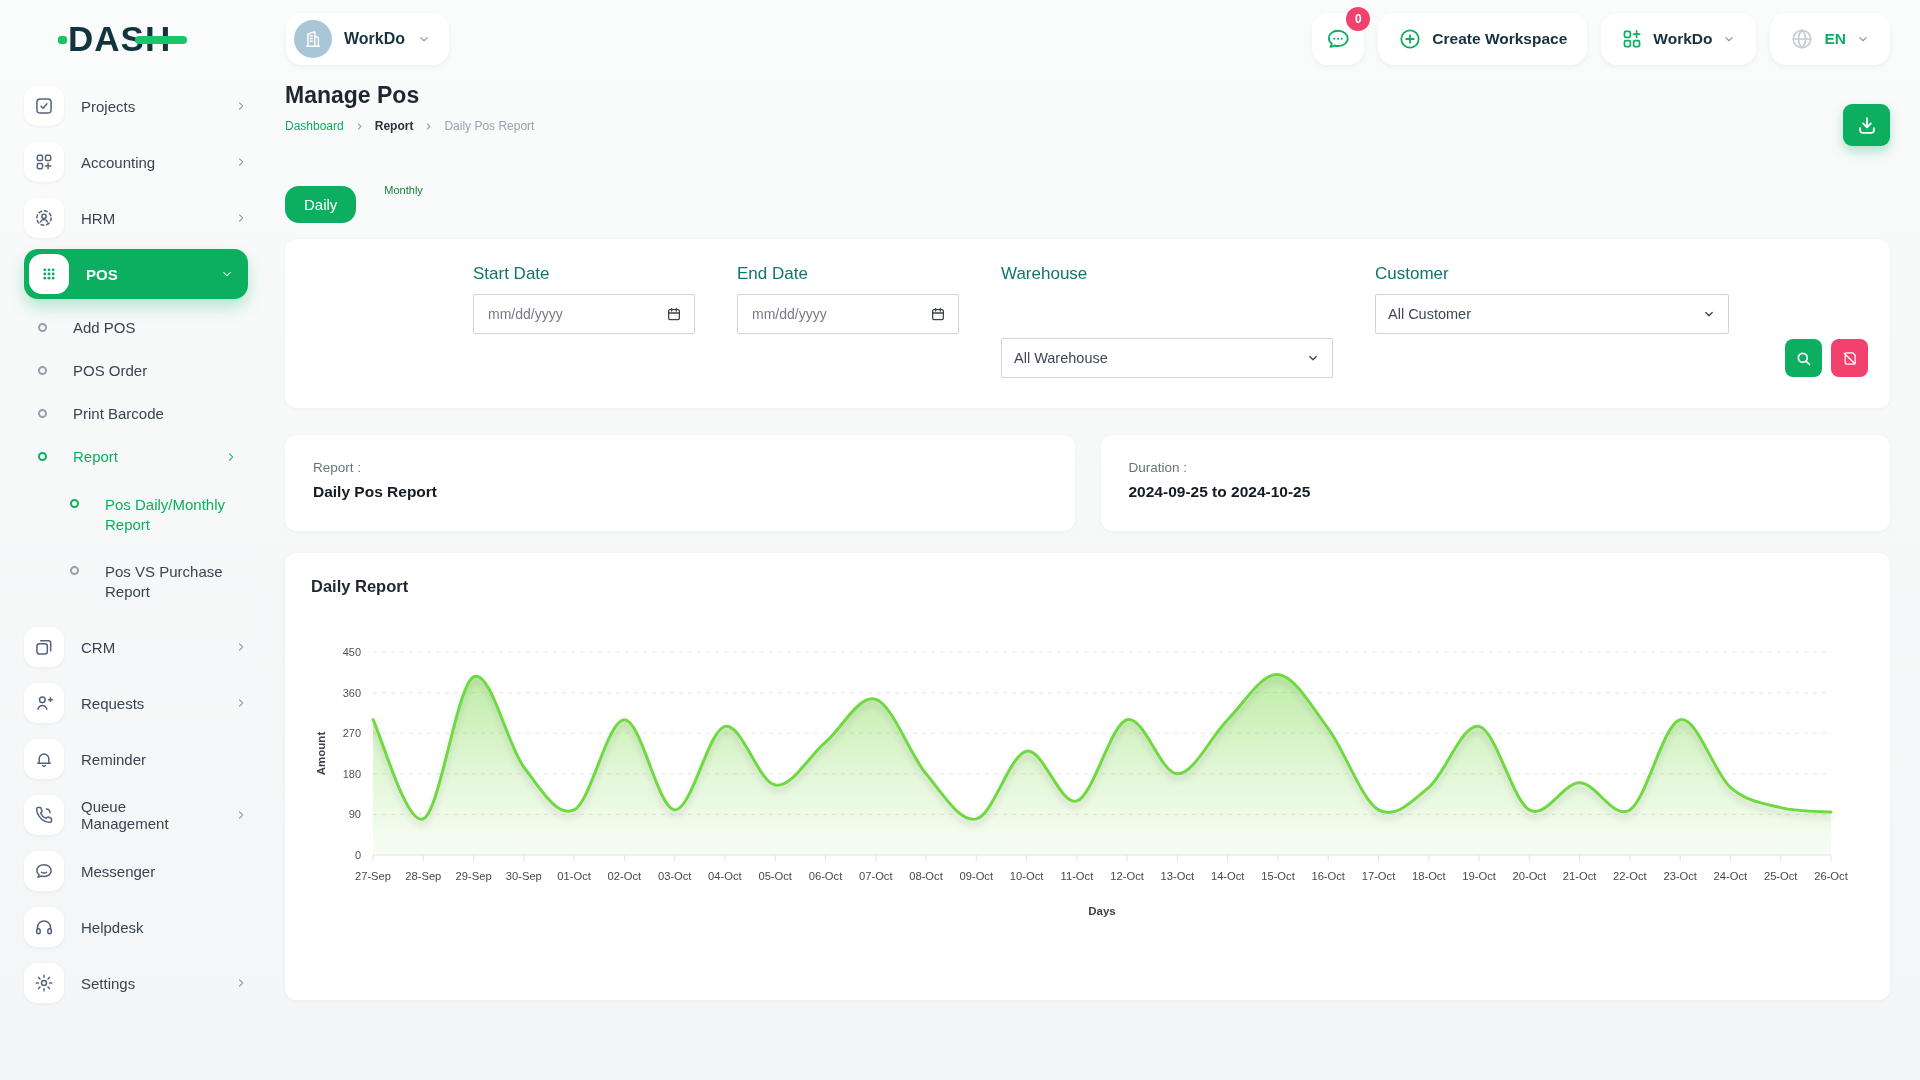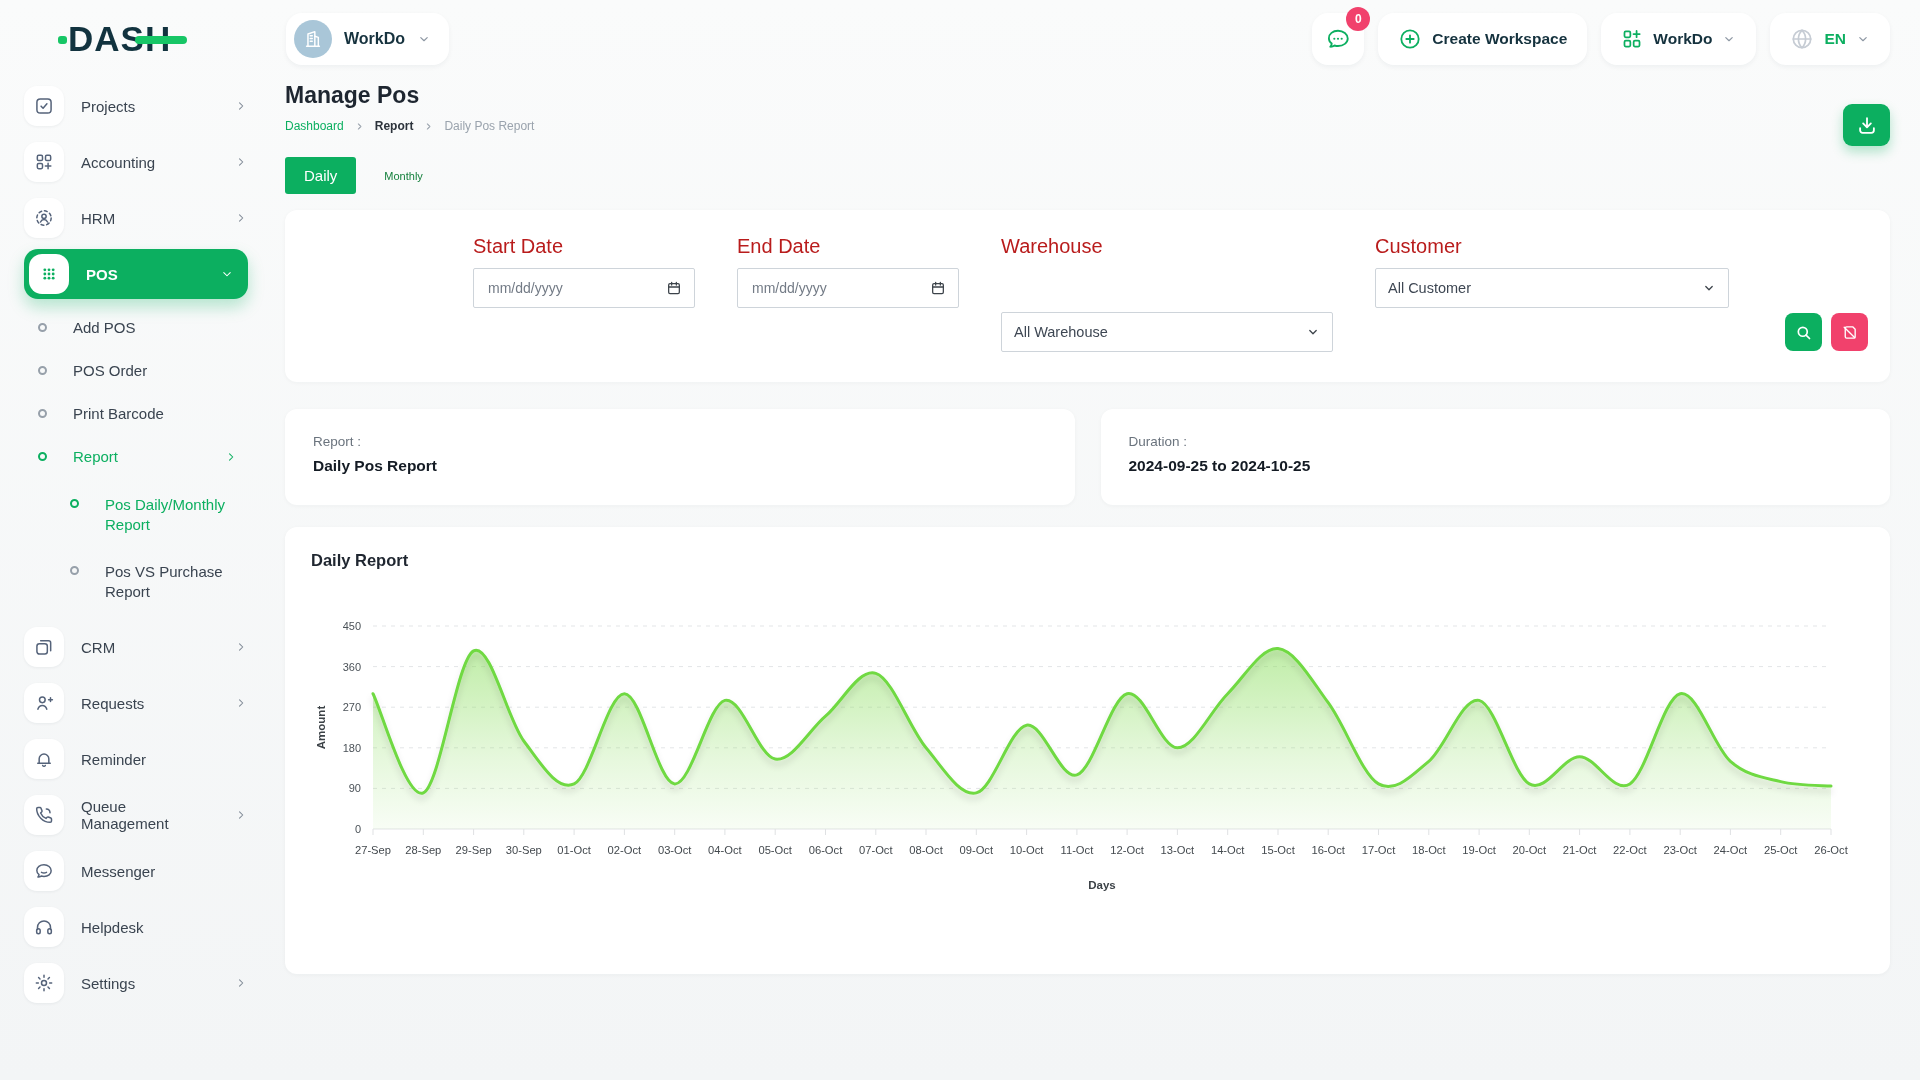--- a/index.html
+++ b/index.html
@@ -74,29 +74,29 @@
   .download-btn { position:absolute; right:0; top:22px; width:47px; height:42px;
                   background:#0caf60; border-radius:9px; color:#fff; display:flex;
                   align-items:center; justify-content:center; cursor:pointer;
                   box-shadow:0 6px 12px rgba(12,175,96,.3); border:none; }
   .breadcrumb { margin-top:10px; display:flex; align-items:center; gap:10px; font-size:12px; }
   .bc-link { color:#0caf60; cursor:pointer; }
   .bc-strong { color:#2c333b; font-weight:bold; }
   .bc-current { color:#9aa3ad; }
   .bc-sep { color:#9aa3ad; }
   .tabs { margin-top:24px; display:flex; align-items:center; }
-  .tab-active { background:#0caf60; color:#fff; border-radius:3px; padding:10px 19px;
-                font-size:15px; cursor:pointer; }
+  .tab-active { background:#0caf60; color:#fff; border-radius:14px; padding:10px 19px;
+                font-size:15px; cursor:pointer;margin-top:29px; }
   .tab-link { color:#15803d; font-size:11px; margin-left:28px; cursor:pointer; }
 
   .card { background:#fff; border-radius:12px; box-shadow:0 1px 4px rgba(20,40,60,.04); }
 
   .filter-card { margin-top:16px; padding:25px 28px 30px 188px; display:flex; gap:42px; }
   .f-col { display:flex; flex-direction:column; }
-  .f-label { font-size:20px; color:#b91c1c; margin-bottom:10px; }
+  .f-label { font-size:17px; color:#0f766e; margin-bottom:10px; }
   .f-box { height:40px; border:1px solid #ced4da; border-radius:2px; background:#fff;
            display:flex; align-items:center; padding:0 12px; }
   .f-box input { border:none; outline:none; background:transparent; font-size:14px;
                  color:#59616c; width:100%; font-family:inherit; }
   .f-box input::placeholder { color:#737b86; opacity:1; }
   .f-date { width:222px; }
   .f-date .icon { color:#3c434a; }
   .f-select { justify-content:space-between; font-size:14.5px; color:#3e4753; cursor:pointer; }
   .f-select .chev { color:#3c434a; }
   .w-select { width:332px;margin-top:44px; }

